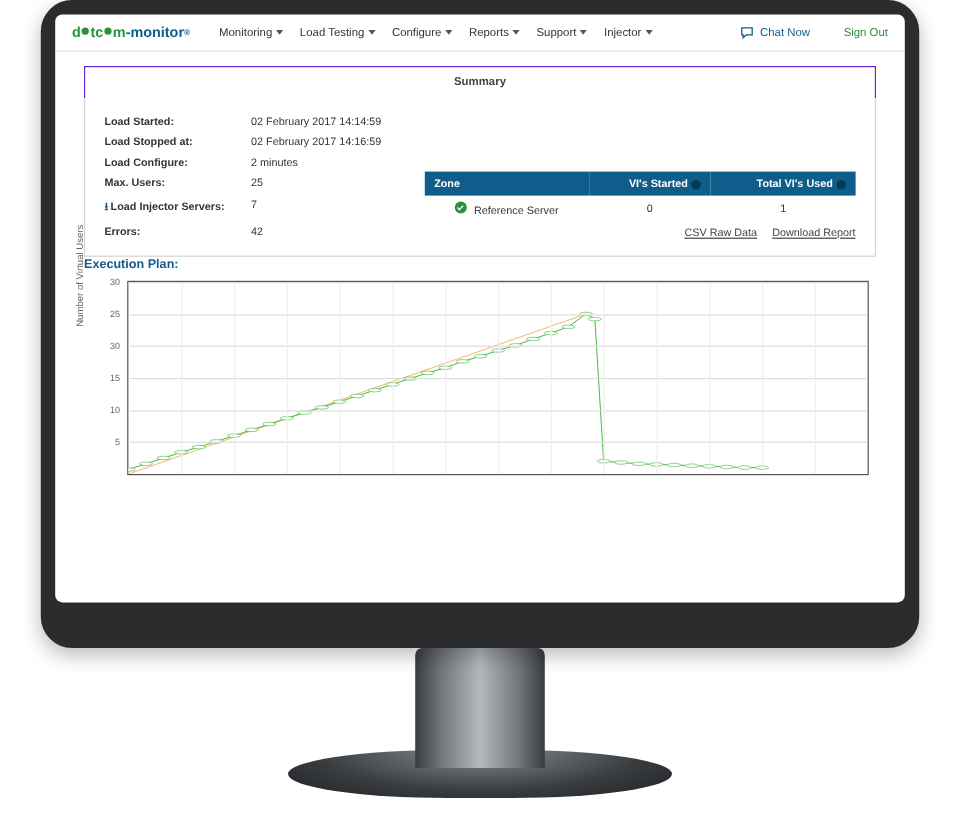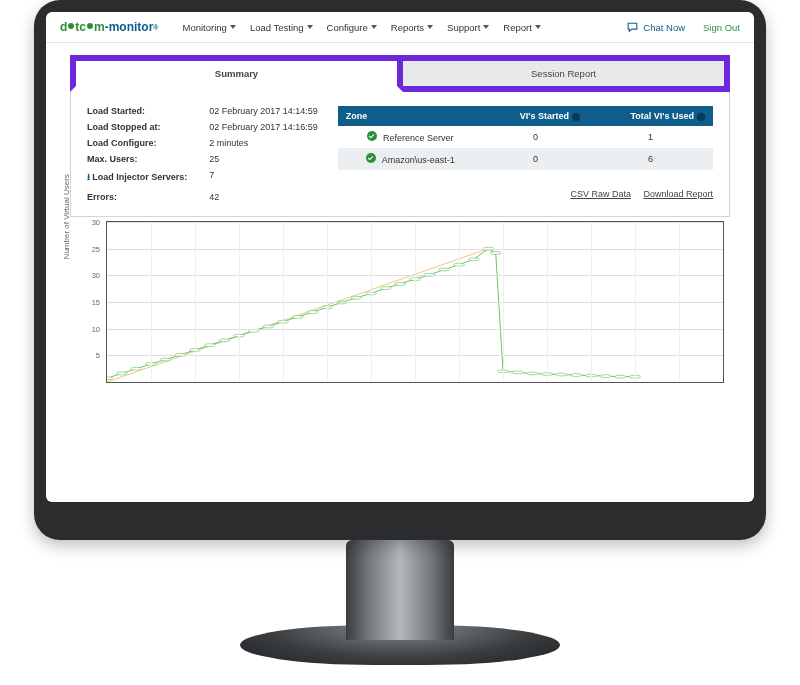--- a/index.html
+++ b/index.html
@@ -21,51 +21,51 @@
   .topbar { display: flex; align-items: center; padding: 8px 14px; border-bottom: 1px solid #e3e3e3; }
   .logo { display: flex; align-items: center; font-weight: 700; font-size: 12px; }
   .logo-dot { color: #2a9138; }
   .logo-mon { color: #0e5d8a; }
   .logo-r { font-size: 7px; vertical-align: top; color: #0e5d8a; }
 
   .nav { display: flex; gap: 14px; margin-left: 24px; }
   .nav-item { display: flex; align-items: center; gap: 3px; color: #333; cursor: pointer; }
   .caret { width: 0; height: 0; border-left: 3px solid transparent; border-right: 3px solid transparent; border-top: 4px solid #555; }
 
-  .top-right { margin-left: auto; display: flex; align-items: center; gap: 18px; }
+  .top-right { margin-left: auto; display: flex; align-items: center; gap: 28px; }
   .chat { color: #0e5d8a; display: flex; align-items: center; gap: 4px; cursor: pointer; }
   .signout { color: #2a9138; cursor: pointer; }
 
   .body { padding: 12px 24px 0 24px; flex: 1; overflow: hidden; }
   .page-title { font-size: 17px; font-weight: 400; color: #222; margin-bottom: 10px; }
 
   .tabs { display: flex; }
-  .tab { flex: 1; text-align: center; padding: 7px 0; background: #e7e9eb; border: 6px solid #6d28d9; color: #444; cursor: pointer; }
+  .tab { flex: 1; text-align: center; padding: 7px 0; background: #e7e9eb; border: 1px solid #6d28d9; color: #444; cursor: pointer; }
   .tab + .tab { border-left: none; }
   .tab.active { background: #fff; border-bottom-color: #fff; font-weight: 600; }
 
-  .panel { border: 1px solid #d2d4d6; border-top: none; padding: 14px 16px; display: flex; gap: 20px; }
+  .panel { border: 1px solid #d2d4d6; border-top: none; padding: 14px 16px; display: flex; gap: 36px; }
 
   .meta-table { display: grid; grid-template-columns: auto auto; column-gap: 22px; row-gap: 6px; font-size: 9px; }
   .meta-label { font-weight: 700; color: #333; white-space: nowrap; }
   .meta-val { color: #333; }
   .dl-icon { color: #0e5d8a; margin-right: 2px; font-size: 9px; }
 
   .zone-wrap { flex: 1; }
-  .zone-table { width: 100%; border-collapse: collapse; font-size: 9px; }
+  .zone-table { width: 100%; border-collapse: collapse; font-size: 9px; margin-top: 47px; }
   .zone-table thead th { background: #0e5d8a; color: #fff; font-weight: 700; text-align: left; padding: 5px 8px; }
   .zone-table thead th:nth-child(2), .zone-table thead th:nth-child(3) { text-align: right; }
   .zone-table tbody td { padding: 5px 8px; text-align: center; }
   .zone-table tbody tr:nth-child(even) { background: #ebeff1; }
   .zone-ok { display: inline-flex; width: 10px; height: 10px; border-radius: 50%; background: #2a9138; position: relative; margin-right: 6px; }
   .zone-ok::after { content: ""; position: absolute; left: 2px; top: 2.5px; width: 4px; height: 2px; border-left: 1.5px solid #fff; border-bottom: 1.5px solid #fff; transform: rotate(-45deg); }
   .num { text-align: right; }
   .info-dot { display:inline-block; width:8px; height:8px; border-radius:50%; background:#063a56; margin-left:3px; vertical-align:middle; }
 
-  .links-row { text-align: right; margin-top: 19px; font-size: 9px; color: #444; }
+  .links-row { text-align: right; margin-top: 4px; font-size: 9px; color: #444; }
   .links-row a { color: #444; text-decoration: underline; margin-left: 10px; cursor: pointer; }
 
   .finished { font-weight: 700; font-size: 11px; margin: 12px 0 6px 0; }
 
   .exec-title { color: #0e5d8a; font-weight: 600; font-size: 10.5px; margin-bottom: 4px; }
 
   .chart-wrap { position: relative; height: 170px; }
   .y-axis-label { position: absolute; left: -8px; top: 50%; transform: rotate(-90deg) translateX(50%); transform-origin: left top; font-size: 8px; color: #666; white-space: nowrap; }
   .chart { position: absolute; left: 36px; top: 4px; right: 6px; bottom: 4px; border: 1px solid #555; background: #fff; }
   .grid-h { position: absolute; left: 0; right: 0; height: 0; border-top: 1px solid #ddd; }
@@ -111,41 +111,40 @@
             </div>
           <div class="nav-item">
               <span>Reports</span>
               <span class="caret"></span>
             </div>
           <div class="nav-item">
               <span>Support</span>
               <span class="caret"></span>
             </div>
           <div class="nav-item">
-              <span>Report</span>
+              <span>Injector</span>
               <span class="caret"></span>
             </div>
         </div>
 
         <div class="top-right">
           <div class="chat">
             <svg class="chat-bubble-svg" viewBox="0 0 24 24">
                 <path fill="none" stroke="#0e5d8a" stroke-width="2" d="M4 4h16v11H11l-5 4v-4H4z"></path>
               </svg>
             <span>Chat Now</span>
           </div>
           <div class="signout">Sign Out</div>
         </div>
       </div>
 
       <div class="body">
 
         <div class="tabs">
           <div class="tab active">Summary</div>
-          <div class="tab">Session Report</div>
         </div>
 
         <div class="panel">
           <div class="meta-table">
             <div class="meta-label">Load Started:</div>
             <div class="meta-val">02 February 2017 14:14:59</div>
             <div class="meta-label">Load Stopped at:</div>
             <div class="meta-val">02 February 2017 14:16:59</div>
             <div class="meta-label">Load Configure:</div>
             <div class="meta-val">2 minutes</div>
@@ -165,35 +164,31 @@
                   <th><span>VI's Started</span><span class="info-dot"></span></th>
                   <th><span>Total VI's Used</span><span class="info-dot"></span></th>
                 </tr>
               </thead>
               <tbody>
                 <tr>
                   <td><span class="zone-ok"></span><span>Reference Server</span></td>
                   <td class="num">0</td>
                   <td class="num">1</td>
                 </tr>
-                <tr>
-                  <td><span class="zone-ok"></span><span>Amazon\us-east-1</span></td>
-                  <td class="num">0</td>
-                  <td class="num">6</td>
-                </tr>
               </tbody>
             </table>
             <div class="links-row">
               <a>CSV Raw Data</a>
               <a>Download Report</a>
             </div>
           </div>
         </div>
 
 
+        <div class="exec-title">Execution Plan:</div>
 
         <div class="chart-wrap">
           <span class="y-axis-label">Number of Virtual Users</span>
           <div class="chart" id="chart">
             <svg class="plot" id="plot" preserveAspectRatio="none" viewBox="0 0 100 100">
                 <path d="M0.00 100.00 L61.90 16.67 " fill="none" stroke="#f39a2b" stroke-width="0.6" vector-effect="non-scaling-stroke"></path>
                 <path d="M0.00 97.67 L2.38 94.67 L4.76 91.67 L7.14 88.67 L9.52 86.00 L11.90 83.00 L14.29 80.00 L16.67 77.00 L19.05 74.00 L21.43 71.00 L23.81 68.00 L26.19 65.33 L28.57 62.33 L30.95 59.33 L33.33 56.33 L35.71 53.33 L38.10 50.33 L40.48 47.33 L42.86 44.67 L45.24 41.33 L47.62 38.67 L50.00 35.67 L52.38 33.00 L54.76 29.67 L57.14 26.67 L59.52 23.33 L61.90 16.67 L63.10 19.33 L64.29 93.33 L66.67 94.00 L69.05 94.67 L71.43 95.00 L73.81 95.33 L76.19 95.67 L78.57 96.00 L80.95 96.33 L83.33 96.67 L85.71 96.67 " fill="none" stroke="#3fb63f" stroke-width="0.8" vector-effect="non-scaling-stroke"></path>
                 <circle cx="0" cy="97.66666666666667" r="0.9" fill="#fff" stroke="#3fb63f" stroke-width="0.5" vector-effect="non-scaling-stroke"></circle>
                 <circle cx="2.380952380952381" cy="94.66666666666667" r="0.9" fill="#fff" stroke="#3fb63f" stroke-width="0.5" vector-effect="non-scaling-stroke"></circle>
                 <circle cx="4.761904761904762" cy="91.66666666666667" r="0.9" fill="#fff" stroke="#3fb63f" stroke-width="0.5" vector-effect="non-scaling-stroke"></circle>

